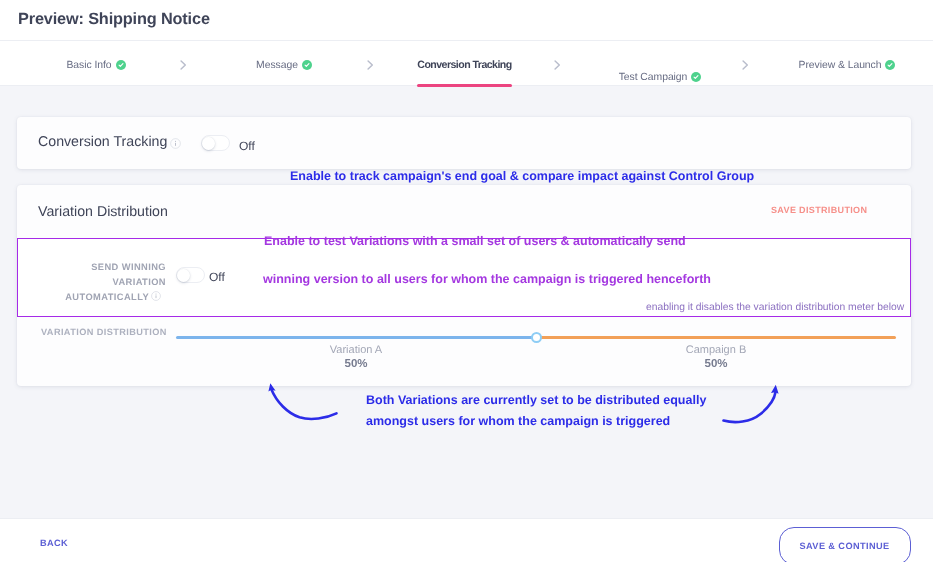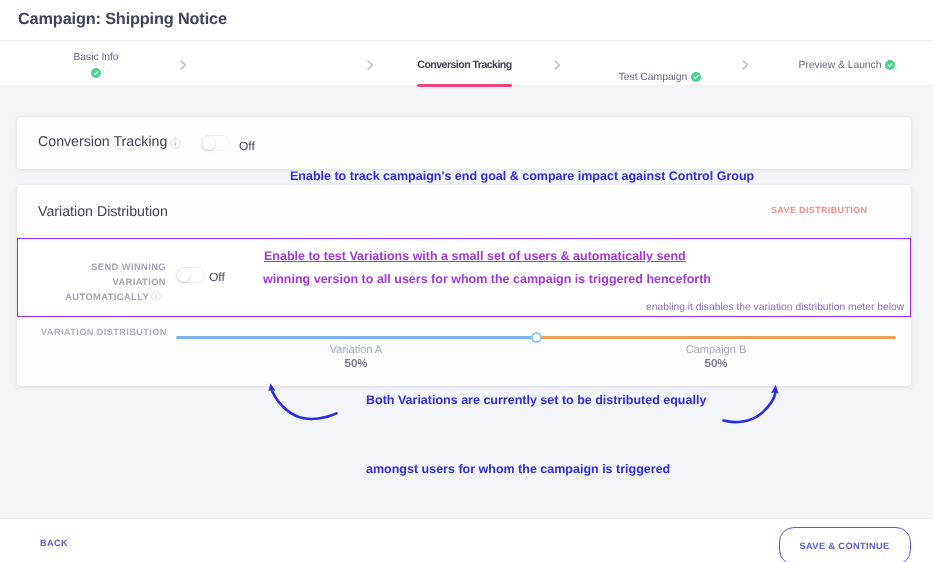--- a/index.html
+++ b/index.html
@@ -130,34 +130,41 @@
 
   .arrows { position:absolute; left:0; top:0; width:940px; height:562px; pointer-events:none; }
 </style>
 </head>
 <body>
 
 <div class="page">
   <div class="app">
 
     <div class="titlebar">
-      <div class="title">Campaign: Shipping Notice</div>
+      <div class="title">Preview: Shipping Notice</div>
     </div>
 
     <div class="tabs">
-      <div class="tab" style="left:40px;width:112px;flex-direction:column;">
+      <div class="tab" style="left:40px;width:112px;">
         <span class="tab-text">Basic Info</span>
         <svg class="okbadge" viewBox="0 0 16 16">
             <circle cx="8" cy="8" r="8" fill="#4ed28d"></circle>
             <path d="M4.9 8.3 L6.9 10.3 L11.1 5.9" stroke="#ffffff" stroke-width="1.8" fill="none" stroke-linecap="round" stroke-linejoin="round"></path>
           </svg>
       </div>
       <div class="tab-sep" style="left:176px;">
         <svg width="7" height="10" viewBox="0 0 7 10">
             <path d="M1.1 0.9 L5.3 5 L1.1 9.1" stroke="#b9bdcc" stroke-width="1.45" fill="none" stroke-linecap="round" stroke-linejoin="round"></path>
+          </svg>
+      </div>
+      <div class="tab" style="left:229px;width:110px;">
+        <span class="tab-text">Message</span>
+        <svg class="okbadge" viewBox="0 0 16 16">
+            <circle cx="8" cy="8" r="8" fill="#4ed28d"></circle>
+            <path d="M4.9 8.3 L6.9 10.3 L11.1 5.9" stroke="#ffffff" stroke-width="1.8" fill="none" stroke-linecap="round" stroke-linejoin="round"></path>
           </svg>
       </div>
       <div class="tab-sep" style="left:363px;">
         <svg width="7" height="10" viewBox="0 0 7 10">
             <path d="M1.1 0.9 L5.3 5 L1.1 9.1" stroke="#b9bdcc" stroke-width="1.45" fill="none" stroke-linecap="round" stroke-linejoin="round"></path>
           </svg>
       </div>
       <div class="tab active" style="left:417px;width:95px;">
         <span class="tab-text">Conversion Tracking</span>
       </div>
@@ -224,24 +231,24 @@
     <div class="vd-label">VARIATION DISTRIBUTION</div>
     <div class="track track-a"></div>
     <div class="track track-b"></div>
     <div class="knob-slider"></div>
     <div class="var-name" style="left:296px;top:344px;width:120px;">Variation A</div>
     <div class="var-pct" style="left:296px;top:358px;width:120px;">50%</div>
     <div class="var-name" style="left:656px;top:344px;width:120px;">Campaign B</div>
     <div class="var-pct" style="left:656px;top:358px;width:120px;">50%</div>
 
     <div class="ann ann-blue" style="left:290px;top:137px;margin-top:32px;">Enable to track campaign's end goal &amp; compare impact against Control Group</div>
-    <div class="ann ann-purple" style="left:264px;top:249px;text-decoration:underline;">Enable to test Variations with a small set of users &amp; automatically send</div>
+    <div class="ann ann-purple" style="left:264px;top:234px;">Enable to test Variations with a small set of users &amp; automatically send</div>
     <div class="ann ann-blue" style="left:366px;top:393px;">Both Variations are currently set to be distributed equally</div>
     <div class="ann ann-purple" style="left:263px;top:272px;">winning version to all users for whom the campaign is triggered henceforth</div>
-    <div class="ann ann-blue" style="left:366px;top:414px;margin-top:48px;">amongst users for whom the campaign is triggered</div>
+    <div class="ann ann-blue" style="left:366px;top:414px;">amongst users for whom the campaign is triggered</div>
 
     <svg class="arrows" viewBox="0 0 940 562">
       <g>
         <path d="M336.5 413.3 C 326 418.3, 311 420.8, 299.5 417.3 C 287.5 413.2, 276.5 402, 271.2 389.0" stroke="#2c2ce8" stroke-width="2.6" fill="none" stroke-linecap="round"></path>
         <path d="M270.3 383.2 L 275.6 390.7 L 271.3 389.7 L 268.4 391.6 Z" fill="#2c2ce8"></path>
       </g>
       <g>
         <path d="M723.5 420.6 C 735 423.6, 750.5 422.3, 760.5 414 C 770.5 405.8, 774.6 398.6, 775.6 391.8" stroke="#2c2ce8" stroke-width="2.6" fill="none" stroke-linecap="round"></path>
         <path d="M775.8 384.8 L 778.6 393.8 L 775.2 392.2 L 771.0 393.0 Z" fill="#2c2ce8"></path>
       </g>

